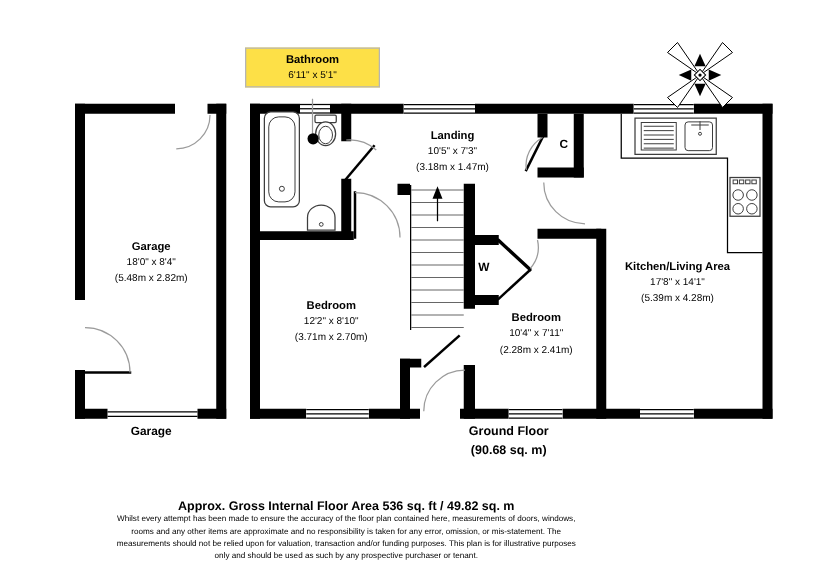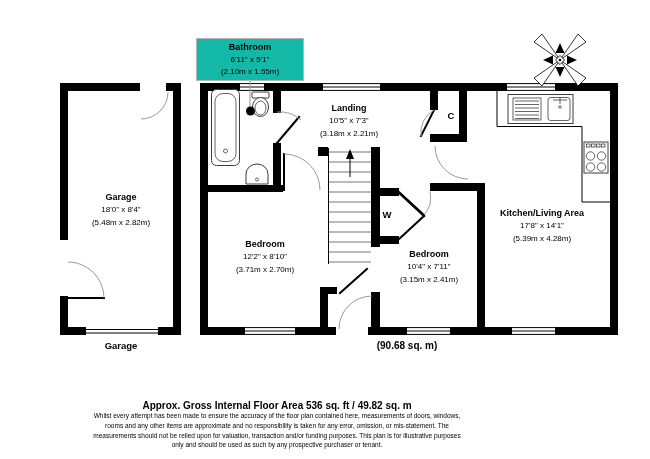--- a/index.html
+++ b/index.html
@@ -20,21 +20,21 @@
   .tread{stroke:#666;stroke-width:.9;}
   .gline{stroke:#000;stroke-width:1;}
   .lead{stroke:#999;stroke-width:1;}
   
   .room-label{position:absolute;transform:translateX(-50%);text-align:center;white-space:nowrap;line-height:1.6;}
   .room-name{font-weight:bold;font-size:9px;}
   .room-dims{font-size:8px;}
   .letter-label{position:absolute;transform:translateX(-50%);font-weight:bold;font-size:9.5px;}
   .callout{
     position:absolute;left:250px;top:38px;width:106px;transform:translateX(-50%);
-    background:#14b8a6;border:1px solid #b5b5b5;text-align:center;padding:2px 0 3px;line-height:1.45;
+    background:#fde047;border:1px solid #b5b5b5;text-align:center;padding:2px 0 3px;line-height:1.45;
   }
   .ext-label{position:absolute;transform:translateX(-50%);font-weight:bold;font-size:9.5px;}
   .summary{position:absolute;left:407px;top:339px;transform:translateX(-50%);
     text-align:center;font-weight:bold;font-size:10px;line-height:1.45;white-space:nowrap;}
   .footer{position:absolute;left:0;top:400px;width:554px;text-align:center;}
   .footer-headline{font-weight:bold;font-size:10px;}
   .footer-line{font-size:6.5px;line-height:1.5;}
 </style>
 </head>
 <body>
@@ -223,59 +223,59 @@
       <polygon points="17,0 7,-4.5 7,4.5" fill="#000"></polygon>
       <polygon points="-17,0 -7,-4.5 -7,4.5" fill="#000"></polygon>
       <rect x="-3.2" y="-3.2" width="6.4" height="6.4" transform="rotate(45)" fill="#fff" stroke="#000" stroke-width="0.8"></rect>
       <circle r="1.3" fill="#000"></circle>
     </g>
   </svg>
 
   <div class="callout">
     <div class="room-name">Bathroom</div>
     <div class="room-dims">6'11" x 5'1"</div>
-    <div class="room-dims">(2.10m x 1.55m)</div>
   </div>
 
   <div class="room-label" style="left:121px;top:190px;">
     <div class="room-name">Garage</div>
     <div class="room-dims">18'0" x 8'4"</div>
     <div class="room-dims">(5.48m x 2.82m)</div>
   </div>
 
-  <div class="room-label" style="left:349px;top:101px;">
+  <div class="room-label" style="left:362px;top:101px;">
     <div class="room-name">Landing</div>
     <div class="room-dims">10'5" x 7'3"</div>
-    <div class="room-dims">(3.18m x 2.21m)</div>
+    <div class="room-dims">(3.18m x 1.47m)</div>
   </div>
 
   <div class="room-label" style="left:265px;top:237px;">
     <div class="room-name">Bedroom</div>
     <div class="room-dims">12'2" x 8'10"</div>
     <div class="room-dims">(3.71m x 2.70m)</div>
   </div>
 
   <div class="room-label" style="left:429px;top:247px;">
     <div class="room-name">Bedroom</div>
     <div class="room-dims">10'4" x 7'11"</div>
-    <div class="room-dims">(3.15m x 2.41m)</div>
+    <div class="room-dims">(2.28m x 2.41m)</div>
   </div>
 
   <div class="room-label" style="left:542px;top:206px;">
     <div class="room-name">Kitchen/Living Area</div>
     <div class="room-dims">17'8" x 14'1"</div>
     <div class="room-dims">(5.39m x 4.28m)</div>
   </div>
 
   <div class="letter-label" style="left:451px;top:110px;">C</div>
   <div class="letter-label" style="left:387px;top:209px;">W</div>
 
   <div class="ext-label" style="left:121px;top:340px;">Garage</div>
 
   <div class="summary">
+    <div>Ground Floor</div>
     <div>(90.68 sq. m)</div>
   </div>
 
   <div class="footer">
     <div class="footer-headline">Approx. Gross Internal Floor Area 536 sq. ft / 49.82 sq. m</div>
     <div class="footer-line">Whilst every attempt has been made to ensure the accuracy of the floor plan contained here, measurements of doors, windows,</div>
     <div class="footer-line">rooms and any other items are approximate and no responsibility is taken for any error, omission, or mis-statement. The</div>
     <div class="footer-line">measurements should not be relied upon for valuation, transaction and/or funding purposes. This plan is for illustrative purposes</div>
     <div class="footer-line">only and should be used as such by any prospective purchaser or tenant.</div>
   </div>

